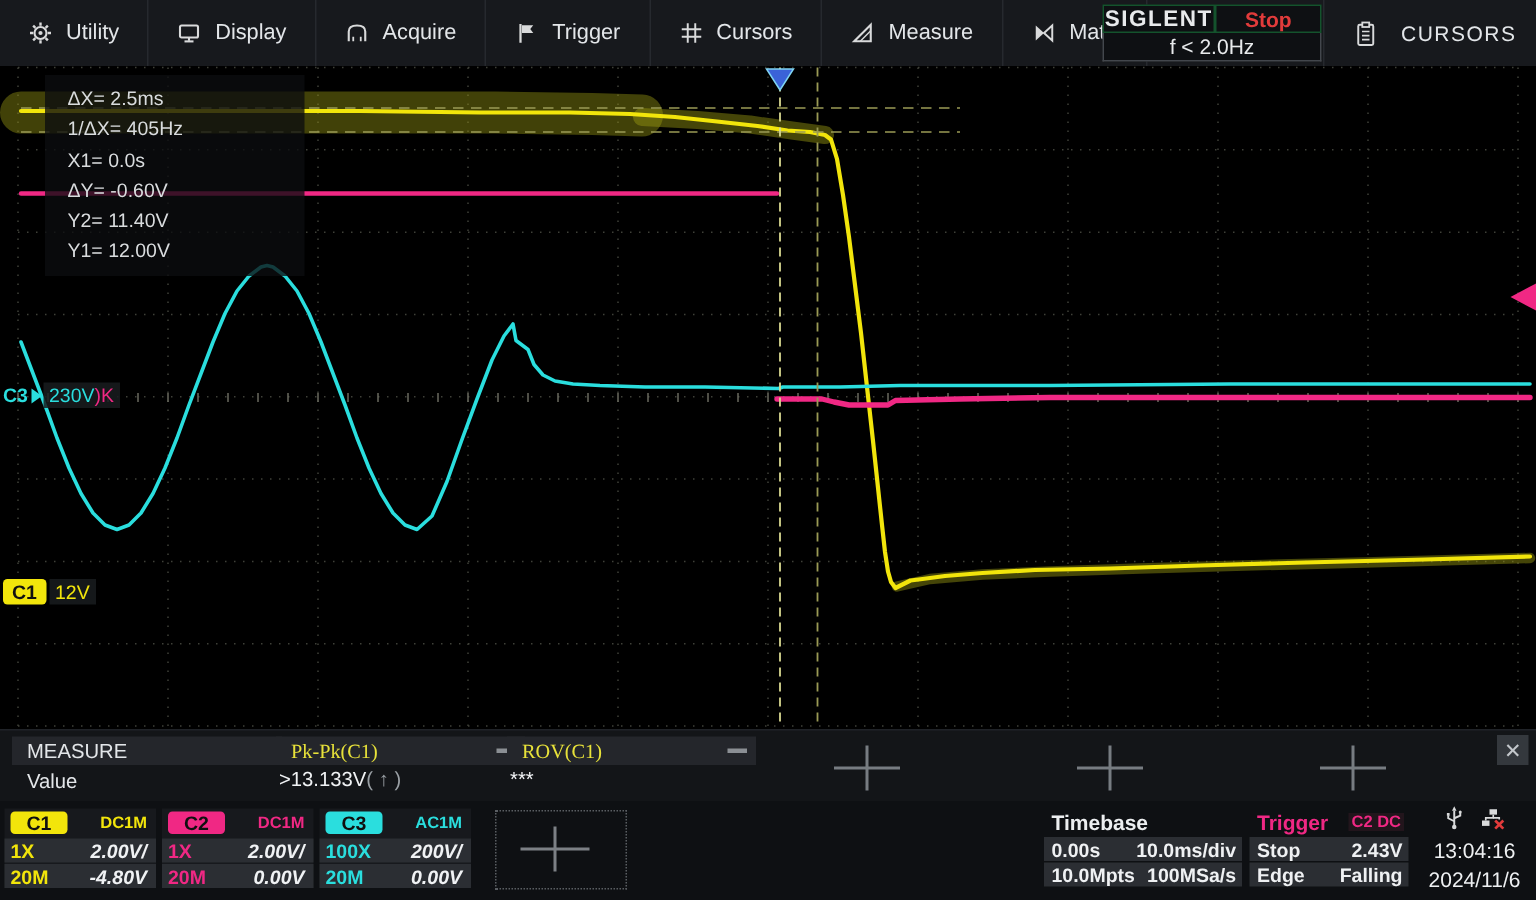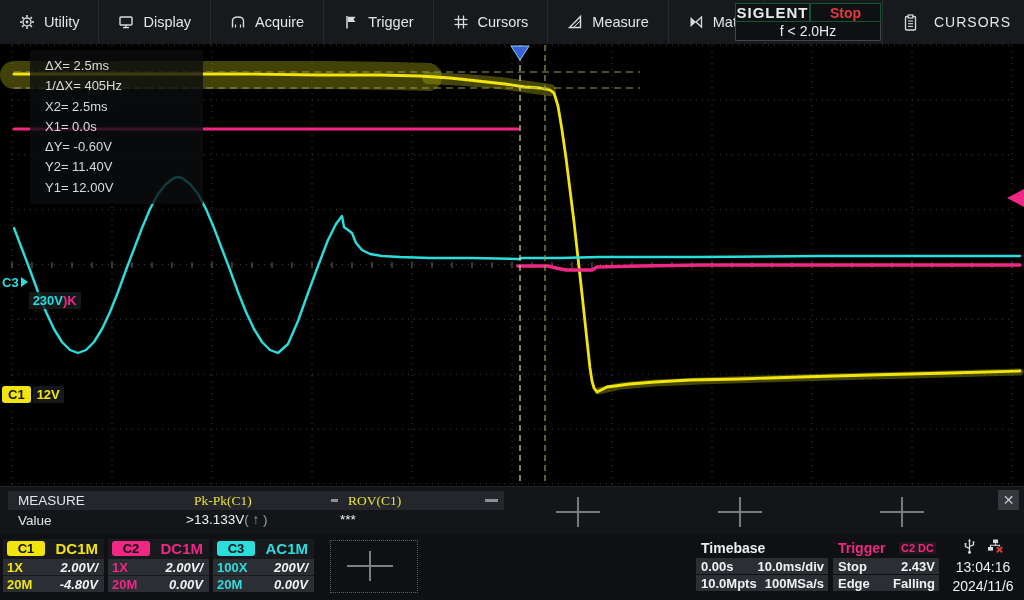--- a/index.html
+++ b/index.html
@@ -23,46 +23,46 @@
   .cursors-btn .lbl{font-size:14px;letter-spacing:1px;color:#e3e6e9;}
   
   .scope{position:absolute;left:0;top:44px;width:1024px;height:442px;background:#000;}
   .scope svg{position:absolute;left:0;top:0;}
   .info-box{position:absolute;left:30px;top:6px;width:158px;background:rgba(12,13,15,0.78);
             padding:6px 0 6px 15px;z-index:5;}
   .info-row{font-size:13px;line-height:20.3px;color:#d9dcde;white-space:nowrap;}
   .ch-label{position:absolute;display:flex;align-items:center;z-index:4;font-size:13px;font-weight:bold;}
   .lab-c3{left:2px;top:211px;color:#2adede;}
   .lab-c3 .tri{width:0;height:0;border-left:7px solid #2adede;border-top:5px solid transparent;border-bottom:5px solid transparent;margin:0 1px 0 2px;}
-  .lab-chip{background:rgba(25,28,30,0.85);padding:1px 4px;color:#2adede;font-weight:bold;margin-top:37px;}
+  .lab-chip{background:rgba(25,28,30,0.85);padding:1px 4px;color:#2adede;font-weight:normal;}
   .lab-overlap{color:#f02884;margin-left:0px;}
   .lab-c1{left:2px;top:342px;color:#f2e50b;}
   .badge-c1{background:#f2e50b;color:#111;padding:1px 6px;border-radius:3px;font-weight:bold;margin-right:2px;}
-  .lab-chip-c1{background:rgba(25,28,30,0.85);padding:1px 4px;color:#f2e50b;font-weight:bold;}
+  .lab-chip-c1{background:rgba(25,28,30,0.85);padding:1px 4px;color:#f2e50b;font-weight:normal;}
   
   .measurebar{position:absolute;left:0;top:486px;width:1024px;height:48px;background:#131518;border-top:1px solid #202328;}
   .m-title{position:absolute;left:8px;top:4px;width:170px;height:19px;background:#24262b;display:flex;align-items:center;padding-left:10px;
            font-size:13.5px;color:#e3e6e9;}
   .m-vlabel{position:absolute;left:18px;top:26px;font-size:13.5px;color:#e3e6e9;}
   .m-slot{position:absolute;top:4px;width:150px;height:19px;background:#24262b;display:flex;align-items:center;padding:0 6px 0 10px;}
   .m-slot .nm{font-size:13.5px;color:#e8e23a;flex:1;font-family:Liberation Serif, serif;}
   .m-minus{width:13px;height:3px;background:#8b8f94;}
   .m-val{position:absolute;top:25px;font-size:13.5px;color:#f0f2f4;white-space:nowrap;text-align:right;}
   .m-val .dim{color:#9aa0a5;}
   .m-plus{position:absolute;top:497px;width:44px;height:30px;z-index:2;}
   .m-plus::before{content:"";position:absolute;left:0;top:14px;width:44px;height:2px;background:#777c81;}
   .m-plus::after{content:"";position:absolute;left:21px;top:0;width:2px;height:30px;background:#777c81;}
   .m-close{position:absolute;left:998px;top:490px;width:21px;height:20px;background:#34383d;color:#c3c7cb;
            display:flex;align-items:center;justify-content:center;font-size:14px;z-index:3;}
   
   .bottombar{position:absolute;left:0;top:534px;width:1024px;height:66px;background:#0e1013;}
   .ch-box{position:absolute;top:5px;width:101px;height:53px;background:#17191d;}
   .ch-head{height:19px;display:flex;align-items:center;justify-content:space-between;padding:0 6px 0 4px;}
   .ch-badge{min-width:34px;text-align:center;font-size:13px;font-weight:bold;color:#101010;border-radius:3px;padding:0px 2px;}
-  .ch-coup{font-size:15px;font-weight:bold;}
+  .ch-coup{font-size:11px;font-weight:bold;}
   .ch-row{height:16px;margin-top:1px;background:#2b2e33;display:flex;align-items:flex-end;justify-content:space-between;padding:0 6px 0 4px;
           font-size:13px;font-weight:bold;}
   .ch-row .w{color:#f0f2f4;font-style:italic;}
   .cb1{left:3px;} .cb2{left:108px;} .cb3{left:213px;}
   .cb1 .ch-badge{background:#f2e50b;} .cb1 .ch-coup,.cb1 .a{color:#f2e50b;}
   .cb2 .ch-badge{background:#f02884;} .cb2 .ch-coup,.cb2 .a{color:#f02884;}
   .cb3 .ch-badge{background:#2adede;} .cb3 .ch-coup,.cb3 .a{color:#2adede;}
   .add-ch{position:absolute;left:330px;top:6px;width:86px;height:51px;border:1px dotted #5a5e63;}
   .add-ch::before{content:"";position:absolute;left:16px;top:24px;width:46px;height:2px;background:#7c8085;}
   .add-ch::after{content:"";position:absolute;left:38px;top:10px;width:2px;height:30px;background:#7c8085;}
@@ -295,21 +295,20 @@
         <line x1="14" y1="88" x2="640" y2="88" stroke="#9a9a55" stroke-width="1" stroke-dasharray="7 5"></line>
         <line x1="520" y1="45" x2="520" y2="484" stroke="#d8d890" stroke-width="1.2" stroke-dasharray="6 4"></line>
         <line x1="545" y1="45" x2="545" y2="484" stroke="#9a9a55" stroke-width="1.2" stroke-dasharray="6 4"></line>
         <polygon points="511,46 529,46 520,60" fill="#3a62d8" stroke="#7fd4f2" stroke-width="1"></polygon>
         <polygon points="1024,189 1024,207 1007,198" fill="#f02884"></polygon>
       </svg>
 
     <div class="info-box">
       <div class="info-row">ΔX= 2.5ms</div>
       <div class="info-row">1/ΔX= 405Hz</div>
-      <div class="info-row">X2= 2.5ms</div>
       <div class="info-row">X1= 0.0s</div>
       <div class="info-row">ΔY= -0.60V</div>
       <div class="info-row">Y2= 11.40V</div>
       <div class="info-row">Y1= 12.00V</div>
     </div>
 
     <div class="ch-label lab-c3">
       <span>C3</span>
       <span class="tri"></span>
       <span class="lab-chip"><span>230V</span><span class="lab-overlap">)K</span></span>

